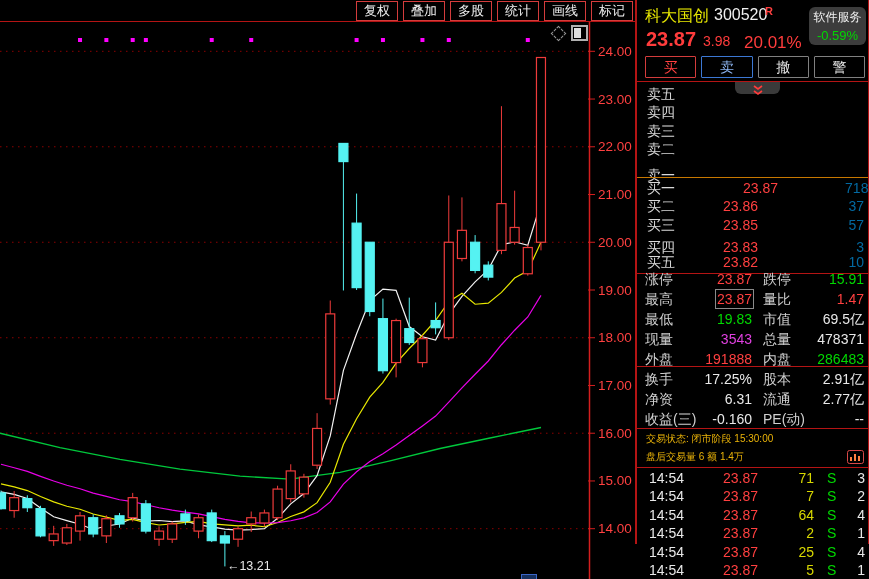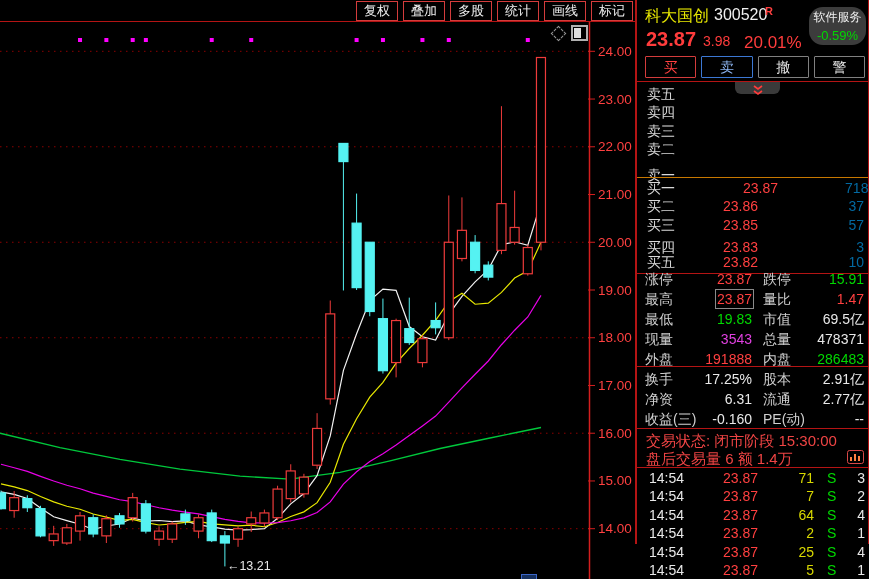--- a/index.html
+++ b/index.html
@@ -18,21 +18,21 @@
   #layout-icon{left:571px;top:25px;width:13px;height:12px;border:2px solid #b0b0b0;cursor:pointer;}
   #layout-icon .fillpart{position:absolute;left:1px;top:1px;bottom:1px;width:7px;background:#e0e0e0;}
   #mini-tab{left:521px;top:574px;width:14px;height:5px;background:#16305e;border:1px solid #3a66c8;}
   
   #panel{left:635px;top:0;width:234px;height:544px;background:#000;
          border-left:2px solid #b41414;border-right:1px solid #b41414;box-sizing:border-box;}
   .hline{left:0;width:100%;height:0;border-top:1px solid #b41414;}
   #hd-name{left:8px;top:6px;font-size:16px;color:#e8e800;}
   #hd-code{left:77px;top:6px;font-size:16px;color:#f0f0f0;}
   #hd-r{left:128px;top:5px;font-size:11px;color:#ff4040;font-weight:bold;}
-  #sector-box{right:2px;top:7px;width:53px;background:#3c3c3c;border-radius:14px;
+  #sector-box{right:2px;top:7px;width:53px;background:#3c3c3c;border-radius:6px;
               padding:2px 2px;text-align:center;cursor:pointer;}
   #sector-name{display:block;font-size:12px;color:#f0f0f0;white-space:nowrap;}
   #sector-chg{display:block;font-size:13px;color:#00d800;margin-top:2px;}
   #px-last{left:9px;top:28px;font-size:20px;font-weight:bold;color:#ff3c3c;}
   #px-chg{left:66px;top:33px;font-size:14px;color:#ff3c3c;}
   #px-pct{left:107px;top:33px;font-size:17px;color:#ff3c3c;}
   #trade-btns{left:8px;top:56px;width:220px;display:flex;gap:5px;}
   .t-btn{flex:1;height:20px;line-height:20px;text-align:center;font-size:14px;
          background:#000;border:1px solid #808080;color:#e8e8e8;border-radius:1px;cursor:pointer;}
   .t-btn.buy{border-color:#d43c3c;color:#ff4040;}
@@ -43,21 +43,21 @@
   .book-row .lab{position:absolute;left:10px;color:#d8d8d8;}
   .book-row .pr{position:absolute;right:110px;color:#ff4040;}
   .book-row .vl{position:absolute;right:4px;color:#0369a1;}
   .stat-row .l1{position:absolute;left:8px;color:#d0d0d0;}
   .stat-row .v1{position:absolute;right:116px;}
   .stat-row .l2{position:absolute;left:126px;color:#d0d0d0;}
   .stat-row .v2{position:absolute;right:4px;}
   .c-red{color:#ff4040;} .c-green{color:#00d800;} .c-white{color:#e8e8e8;}
   .c-magenta{color:#e040e0;}
   .boxed{outline:1px solid #8a8a8a;outline-offset:1px;}
-  #status1,#status2{left:9px;font-size:15px;color:#ef4444;white-space:nowrap;}
+  #status1,#status2{left:9px;font-size:10px;color:#eab308;white-space:nowrap;}
   #ah-icon{right:4px;top:450px;cursor:pointer;}
   .tick-row .tm{position:absolute;left:12px;color:#e8e8e8;}
   .tick-row .tp{position:absolute;right:110px;color:#ff4040;}
   .tick-row .tv{position:absolute;right:54px;color:#d8d800;}
   .tick-row .ts{position:absolute;left:190px;color:#00d800;}
   .tick-row .tc{position:absolute;right:3px;color:#e8e8e8;}
 </style>
 </head>
 <body>
 

